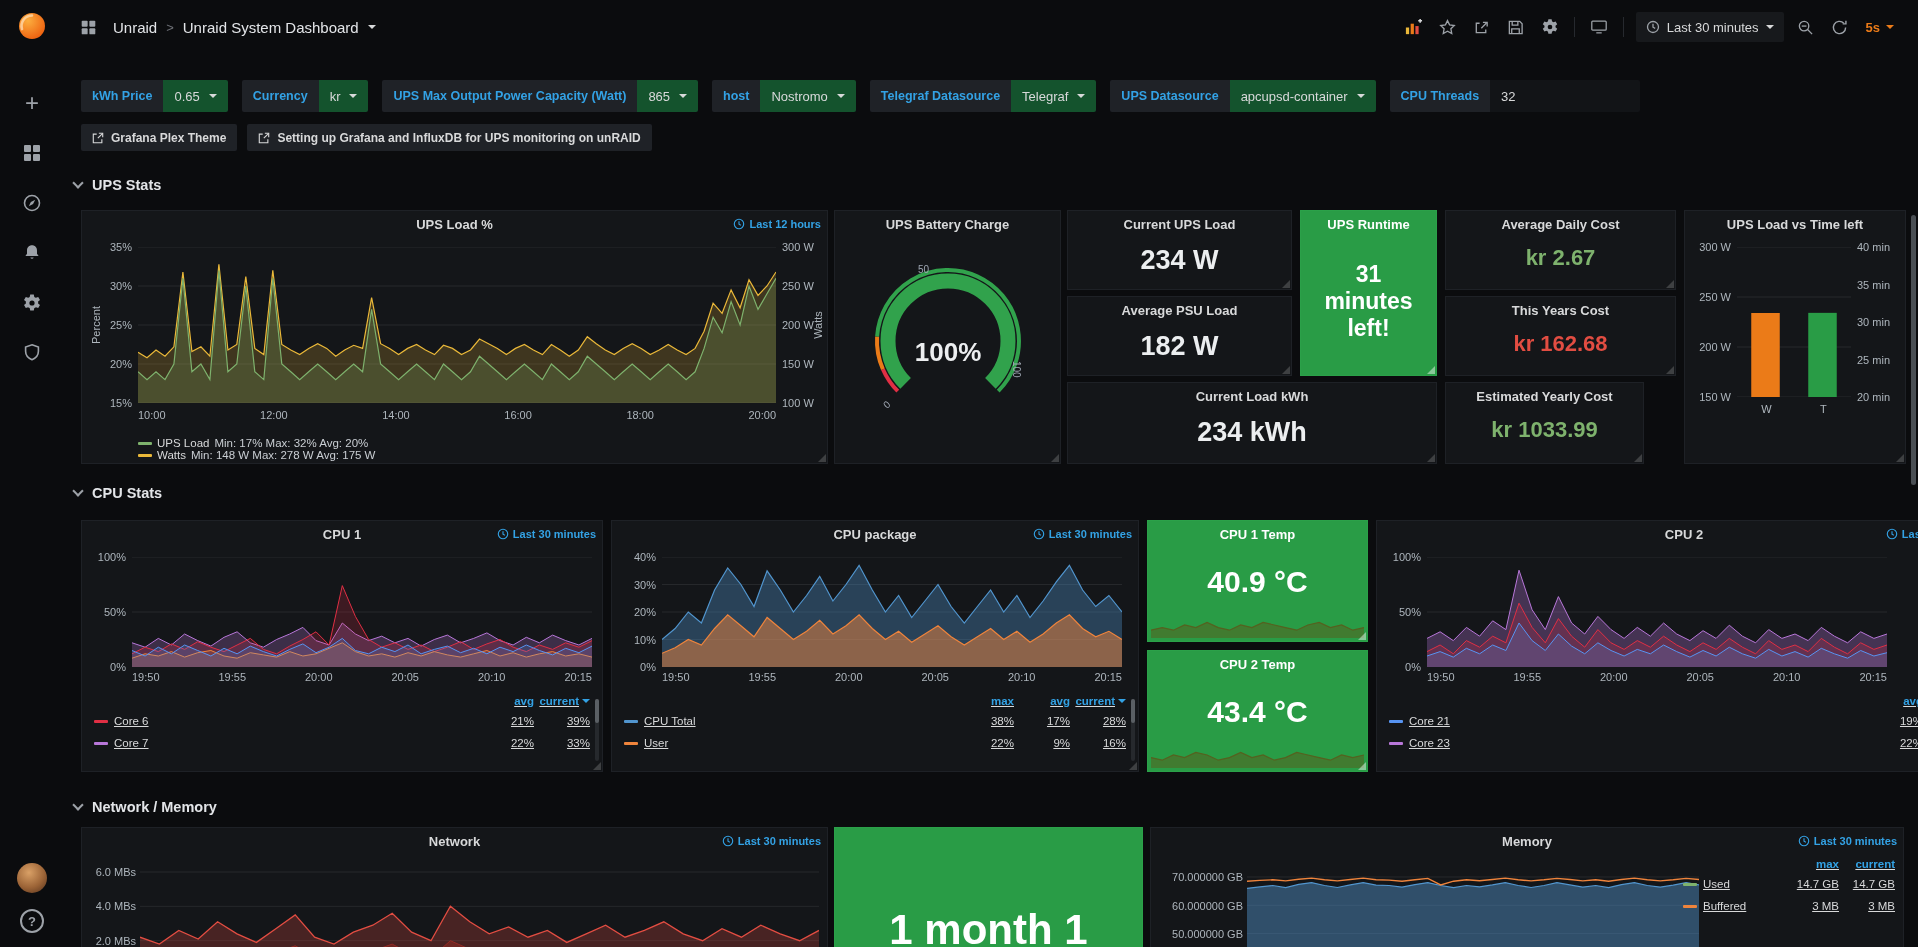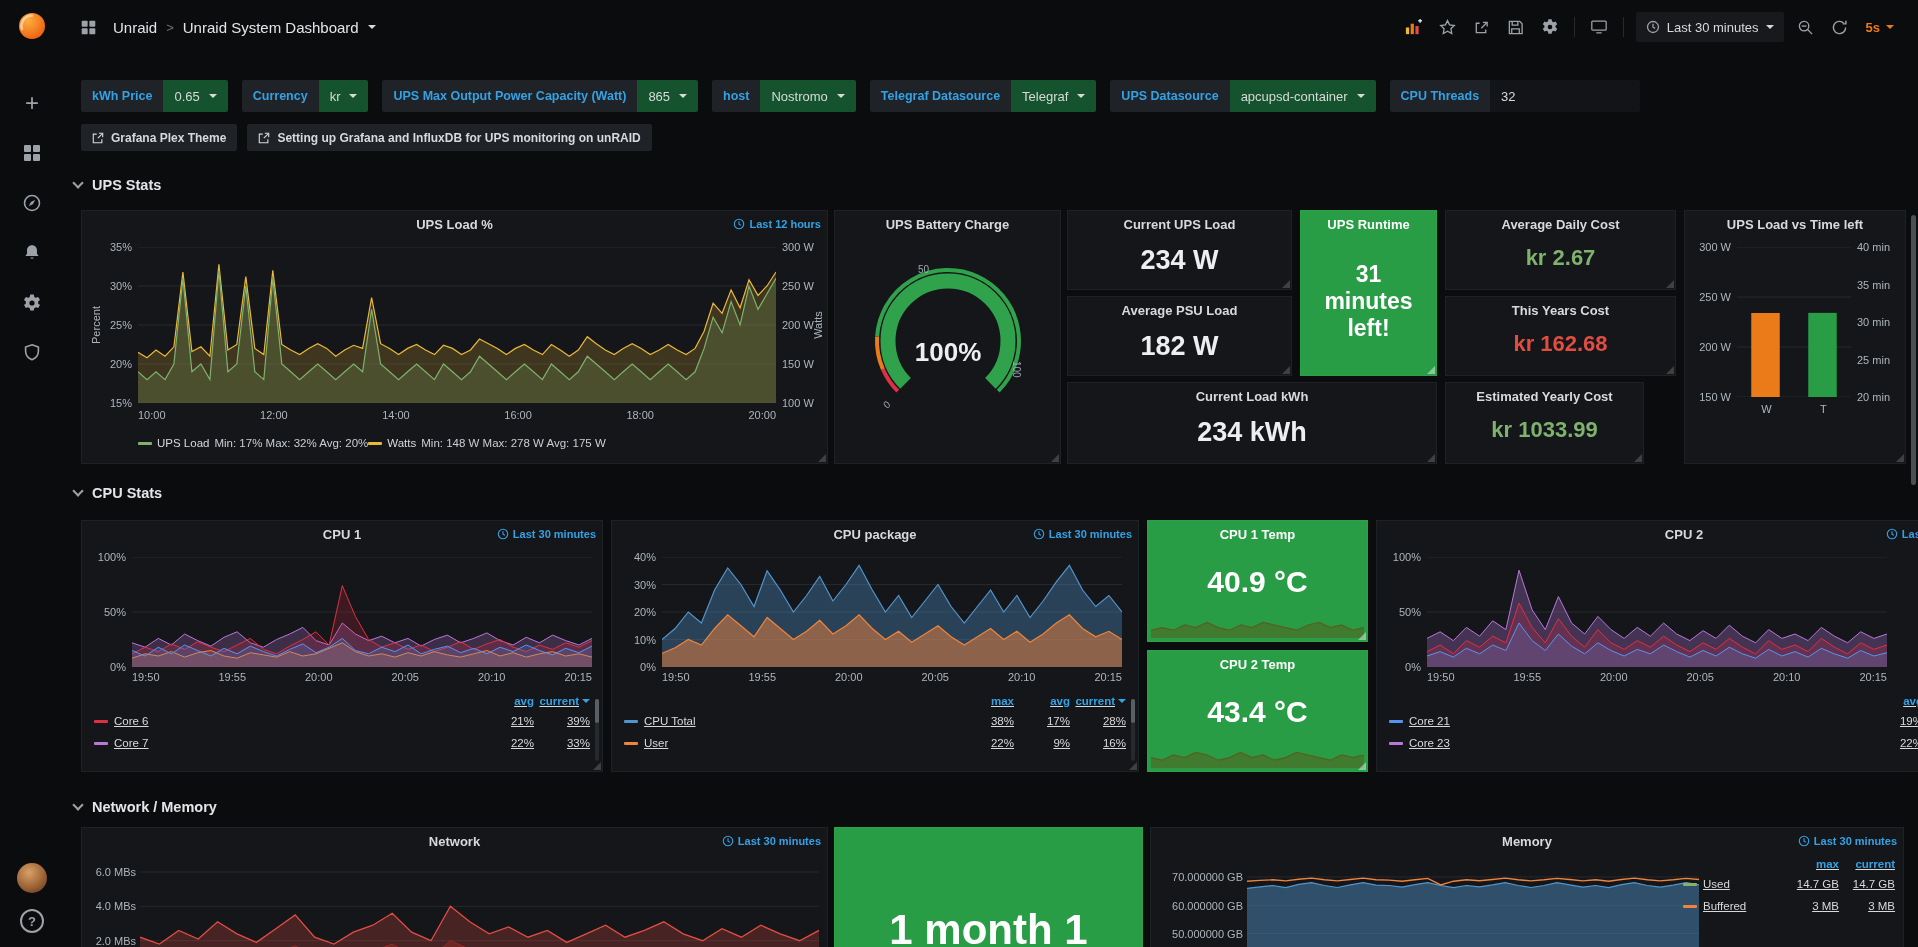--- a/index.html
+++ b/index.html
@@ -46,21 +46,21 @@
   .panel { position:absolute; background:#141619; border:1px solid #1e2126; overflow:hidden; }
   .panel.green { background:#299c46; border-color:#2ba149; }
   .ptitle { position:relative; height:26px; display:flex; align-items:center; justify-content:center; font-size:13px; font-weight:600; color:#d8d9da; cursor:pointer; white-space:nowrap; }
   .panel.green .ptitle { color:#fff; }
   .ptime { position:absolute; right:6px; top:0; height:26px; display:flex; align-items:center; gap:4px; color:#33a2e5; font-size:11px; font-weight:600; }
   .yticks { position:absolute; display:flex; flex-direction:column; justify-content:space-between; align-items:flex-end; font-size:11px; color:#aeb6bd; }
   .yticks.la { align-items:flex-start; }
   .xticks { position:absolute; display:flex; justify-content:space-between; font-size:11px; color:#aeb6bd; }
   .plot { position:absolute; }
   .ytitle { position:absolute; transform:rotate(-90deg); font-size:11px; color:#aeb6bd; width:60px; text-align:center; }
-  .legend-row { position:absolute; display:flex; justify-content:flex-start; font-size:11.5px; color:#d8d9da; }
+  .legend-row { position:absolute; display:flex; justify-content:flex-end; font-size:11.5px; color:#d8d9da;flex-direction:column; }
   .litem { display:flex; align-items:center; gap:5px; cursor:pointer; white-space:nowrap; }
   .dashl { display:inline-block; width:14px; height:3px; border-radius:1px; }
   .lstats { color:#c9ced3; }
   .statv { position:absolute; left:0; right:0; text-align:center; font-weight:700; color:#eceef0; }
   .v-big { top:34px; font-size:27px; }
   .v-cost { top:34px; font-size:22px; }
   .v-temp { top:44px; font-size:30px; color:#fff; }
   .v-runtime { top:50px; font-size:23px; line-height:1.18; padding:0 10px; color:#fff; }
   .v-uptime { top:78px; font-size:42px; color:#fff; }
   .rsz { position:absolute; right:1px; bottom:1px; width:0; height:0; border-left:8px solid transparent; border-bottom:8px solid rgba(255,255,255,0.18); cursor:nwse-resize; }

